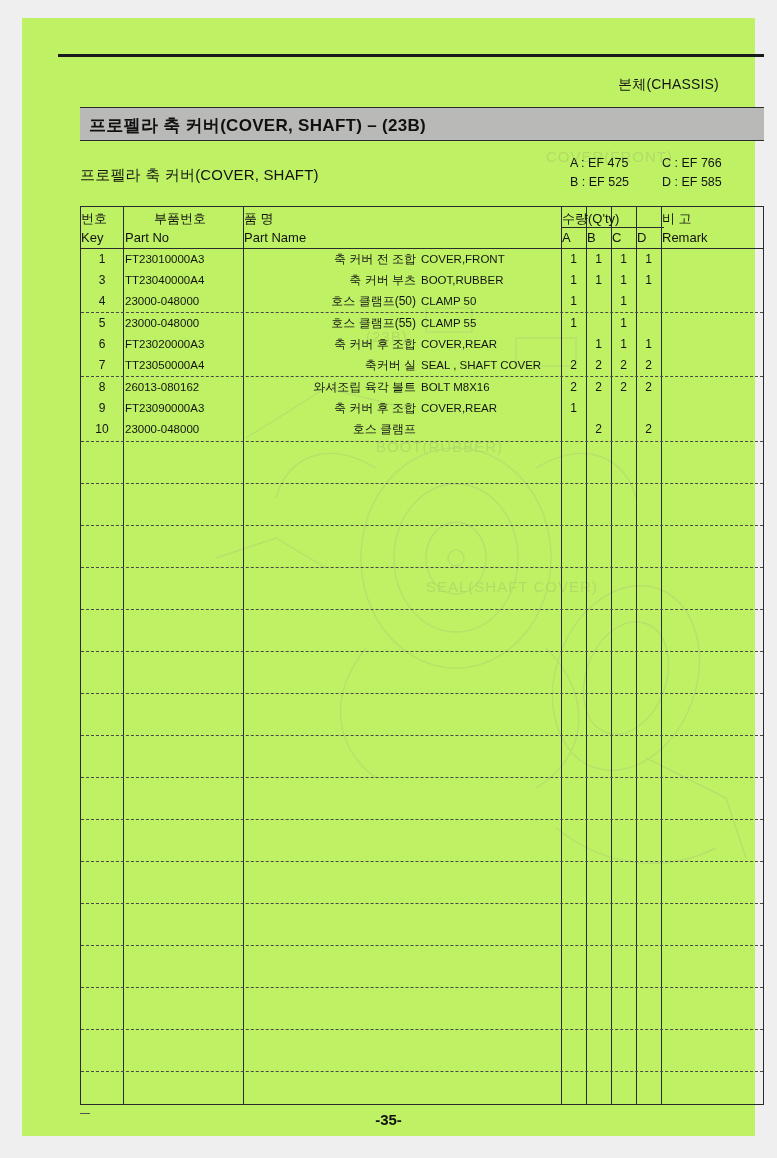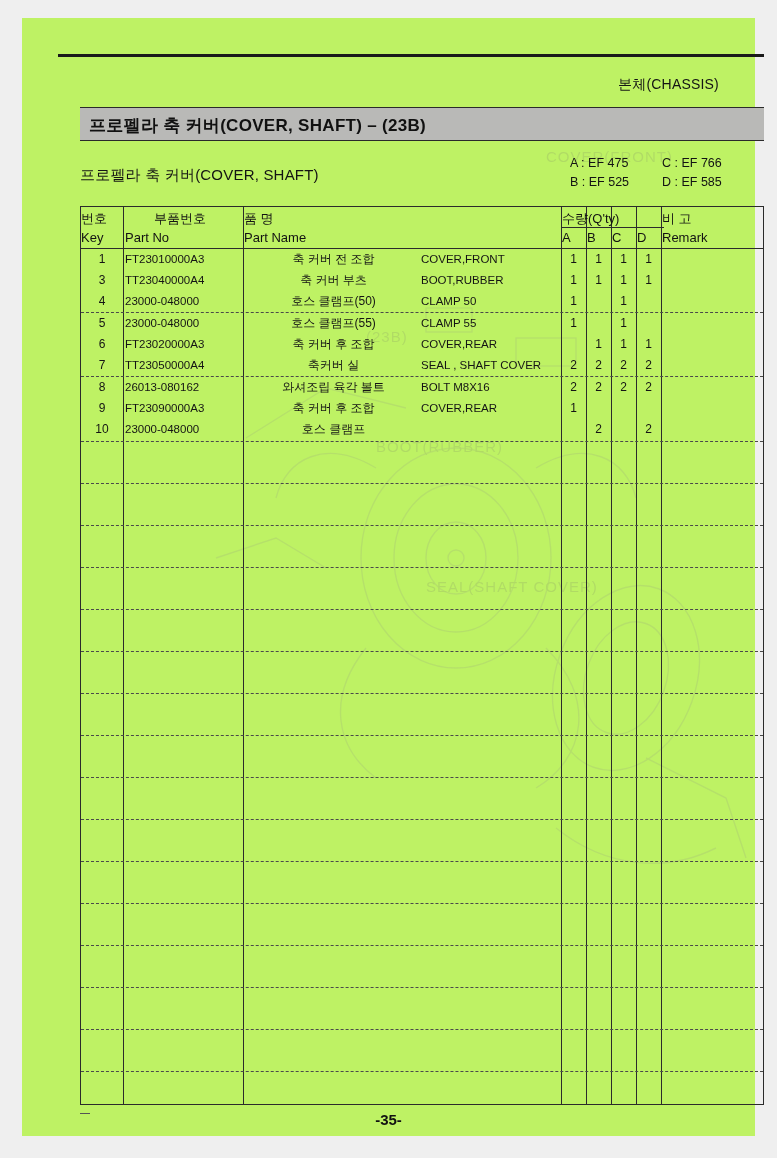--- a/index.html
+++ b/index.html
@@ -151,21 +151,21 @@
   .cell {
     position: absolute;
     top: 0;
     height: 21px;
     line-height: 21px;
     white-space: nowrap;
     overflow: hidden;
   }
   .c-key   { left: 0px;   width: 42px; text-align: center; }
   .c-part  { left: 44px;  width: 118px; text-align: left; font-size: 11.5px; }
-  .c-kname { left: 170px; width: 165px; text-align: center; }
+  .c-kname { left: 170px; width: 165px; text-align: right; }
   .c-ename { left: 340px; width: 190px; text-align: left; font-size: 11.5px; }
   .c-a { left: 480px; width: 25px; text-align: center; }
   .c-b { left: 505px; width: 25px; text-align: center; }
   .c-c { left: 530px; width: 25px; text-align: center; }
   .c-d { left: 555px; width: 25px; text-align: center; }
   .c-rem { left: 583px; width: 98px; text-align: center; }
 
   .page-num {
     position: absolute;
     left: 0;

